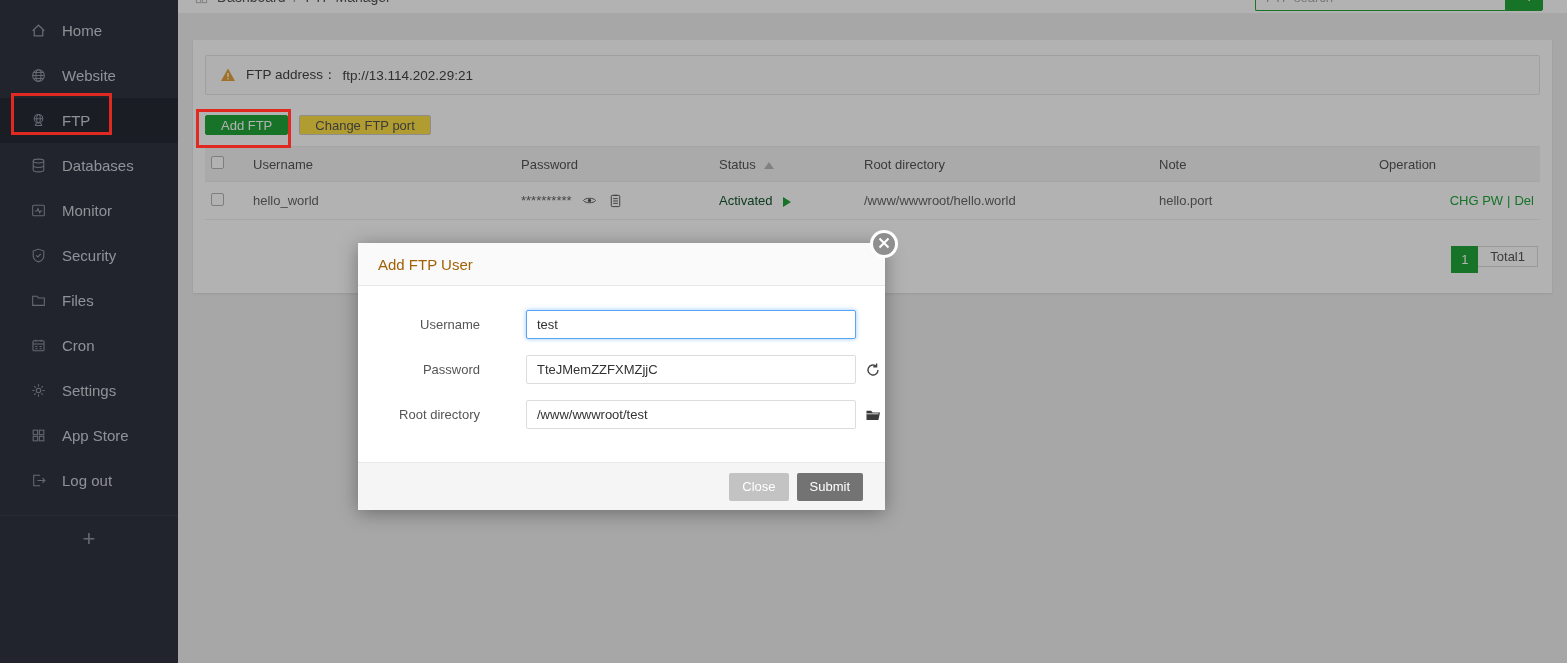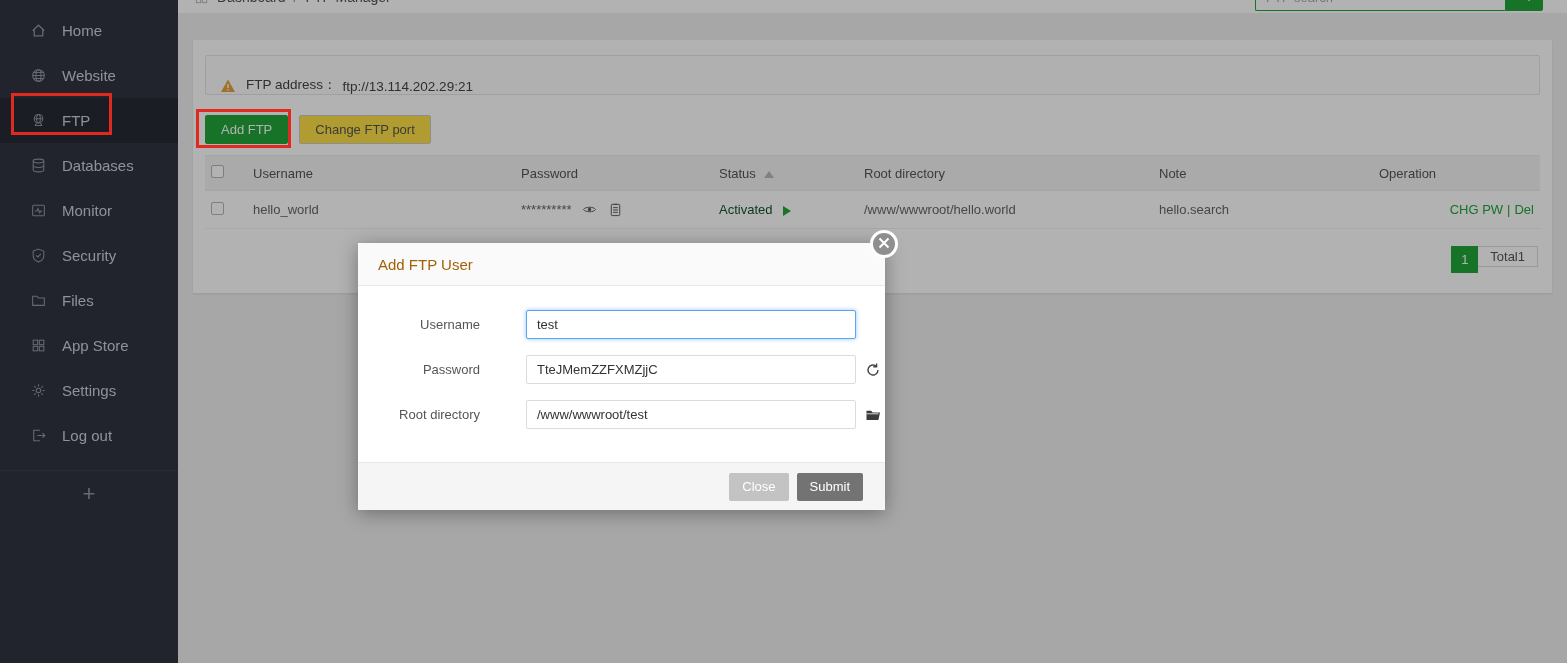--- a/index.html
+++ b/index.html
@@ -22,25 +22,25 @@
   .breadcrumb .icn { width:15px; height:15px; color:#b5b5b5; }
   .bc-sep { color:#999; }
   .searchbox { display:flex; align-items:stretch; height:28px; }
   .searchbox input { width:250px; border:1px solid #20a53a; border-right:none; padding:0 10px; font-size:13px; color:#666; outline:none; border-radius:2px 0 0 2px; }
   .searchbox input::placeholder { color:#aaa; }
   .search-btn { width:38px; background:#20a53a; border:1px solid #20a53a; border-radius:0 2px 2px 0; display:flex; align-items:center; justify-content:center; cursor:pointer; }
   .search-btn svg { width:15px; height:15px; }
 
   
   .card { position:absolute; left:193px; top:40px; width:1359px; height:253px; background:#fff; box-shadow:0 1px 2px rgba(0,0,0,.08); padding:15px 12px; z-index:2; }
-  .alert { height:40px; border:1px solid #e4e4e4; background:#fcfcfc; border-radius:2px; display:flex; align-items:flex-end; padding:0 14px; font-size:13.5px; color:#444; }
+  .alert { height:40px; border:1px solid #e4e4e4; background:#fcfcfc; border-radius:2px; display:flex; align-items:center; padding:0 14px; font-size:13.5px; color:#444; }
   .alert .icn { width:16px; height:16px; margin-right:10px; }
   .alert .alert-value { margin-left:6px; color:#444; }
   .toolbar { margin-top:20px; display:flex; gap:11px; }
-  .btn { font-size:13px; height:29px; padding:0 15px; border-radius:2px; cursor:pointer; display:inline-flex; align-items:center; }
+  .btn { font-size:13px; height:20px; padding:0 15px; border-radius:2px; cursor:pointer; display:inline-flex; align-items:center; }
   .btn-green { background:#20a53a; border:1px solid #20a53a; color:#fff; }
   .btn-plain { background:#fde047; border:1px solid #ccc; color:#555; }
 
   table.ftp { width:100%; border-collapse:collapse; margin-top:11px; table-layout:fixed; font-size:13px; }
   table.ftp th { background:#f4f4f4; height:35px; font-weight:normal; color:#555; text-align:left; padding:0 6px; border-top:1px solid #ececec; border-bottom:1px solid #ececec; }
   table.ftp td { height:38px; color:#666; padding:0 6px; border-bottom:1px solid #f1f1f1; }
   .chk { width:13px; height:13px; border:1px solid #b5b5b5; background:#fff; border-radius:2px; display:inline-block; cursor:pointer; }
   .sort-asc { display:inline-block; width:0; height:0; border-left:5px solid transparent; border-right:5px solid transparent; border-bottom:7px solid #b9b9b9; margin-left:8px; vertical-align:middle; cursor:pointer; }
   .green-text { color:#14532d; }
   .play { display:inline-block; width:0; height:0; border-top:5px solid transparent; border-bottom:5px solid transparent; border-left:8px solid #20a53a; margin-left:7px; vertical-align:middle; cursor:pointer; }
@@ -142,36 +142,45 @@
     <span class="icn">
         <svg viewBox="0 0 16 16">
           <path d="M2.5 4h4l1.4 1.6h5.6v7H2.5Z" fill="none" stroke="currentColor"></path>
         </svg>
       </span>
     <span>Files</span>
   </div>
   <div class="side-item">
     <span class="icn">
         <svg viewBox="0 0 16 16">
+          <rect x="2.8" y="3.5" width="10.4" height="9.5" rx="1" fill="none" stroke="currentColor"></rect>
+          <path d="M2.8 6.5h10.4M5.5 2.5v2M10.5 2.5v2M5 9h2M9 9h2M5 11h2M9 11h2" stroke="currentColor" fill="none"></path>
+        </svg>
+      </span>
+    <span>Cron</span>
+  </div>
+  <div class="side-item">
+    <span class="icn">
+        <svg viewBox="0 0 16 16">
+          <circle cx="8" cy="8" r="2.1" fill="none" stroke="currentColor"></circle>
+          <path d="M8 2.2v2M8 11.8v2M2.2 8h2M11.8 8h2M3.9 3.9l1.4 1.4M10.7 10.7l1.4 1.4M12.1 3.9l-1.4 1.4M5.3 10.7l-1.4 1.4" stroke="currentColor"></path>
+        </svg>
+      </span>
+    <span>Settings</span>
+  </div>
+  <div class="side-item">
+    <span class="icn">
+        <svg viewBox="0 0 16 16">
           <rect x="3" y="3" width="4.2" height="4.2" fill="none" stroke="currentColor"></rect>
           <rect x="8.8" y="3" width="4.2" height="4.2" fill="none" stroke="currentColor"></rect>
           <rect x="3" y="8.8" width="4.2" height="4.2" fill="none" stroke="currentColor"></rect>
           <rect x="8.8" y="8.8" width="4.2" height="4.2" fill="none" stroke="currentColor"></rect>
         </svg>
       </span>
     <span>App Store</span>
-  </div>
-  <div class="side-item">
-    <span class="icn">
-        <svg viewBox="0 0 16 16">
-          <circle cx="8" cy="8" r="2.1" fill="none" stroke="currentColor"></circle>
-          <path d="M8 2.2v2M8 11.8v2M2.2 8h2M11.8 8h2M3.9 3.9l1.4 1.4M10.7 10.7l1.4 1.4M12.1 3.9l-1.4 1.4M5.3 10.7l-1.4 1.4" stroke="currentColor"></path>
-        </svg>
-      </span>
-    <span>Settings</span>
   </div>
   <div class="side-item">
     <span class="icn">
         <svg viewBox="0 0 16 16">
           <path d="M9.5 3H3.5v10h6M7 8h7M11.8 5.8 14 8l-2.2 2.2" fill="none" stroke="currentColor"></path>
         </svg>
       </span>
     <span>Log out</span>
   </div>
   <div class="side-divider"></div>
@@ -257,21 +266,21 @@
           <span class="cell-icon"><svg viewBox="0 0 16 16">
                 <rect x="3.5" y="2.5" width="9" height="12" rx="1" fill="none" stroke="#555"></rect>
                 <path d="M6 2.5h4M5.5 6h5M5.5 8.5h5M5.5 11h5" stroke="#555" fill="none"></path>
               </svg></span>
         </td>
         <td>
           <span class="green-text">Activated</span>
           <span class="play"></span>
         </td>
         <td class="green-text">/www/wwwroot/hello.world</td>
-        <td class="note-text">hello.search</td>
+        <td class="note-text">hello.port</td>
         <td class="op-cell">
           <span class="op-link">CHG PW</span><span class="op-sep">|</span><span class="op-link">Del</span>
         </td>
       </tr>
     </tbody>
   </table>
 
   <div class="pagination">
     <div class="page-num">1</div>
     <div class="page-total">Total1</div>

